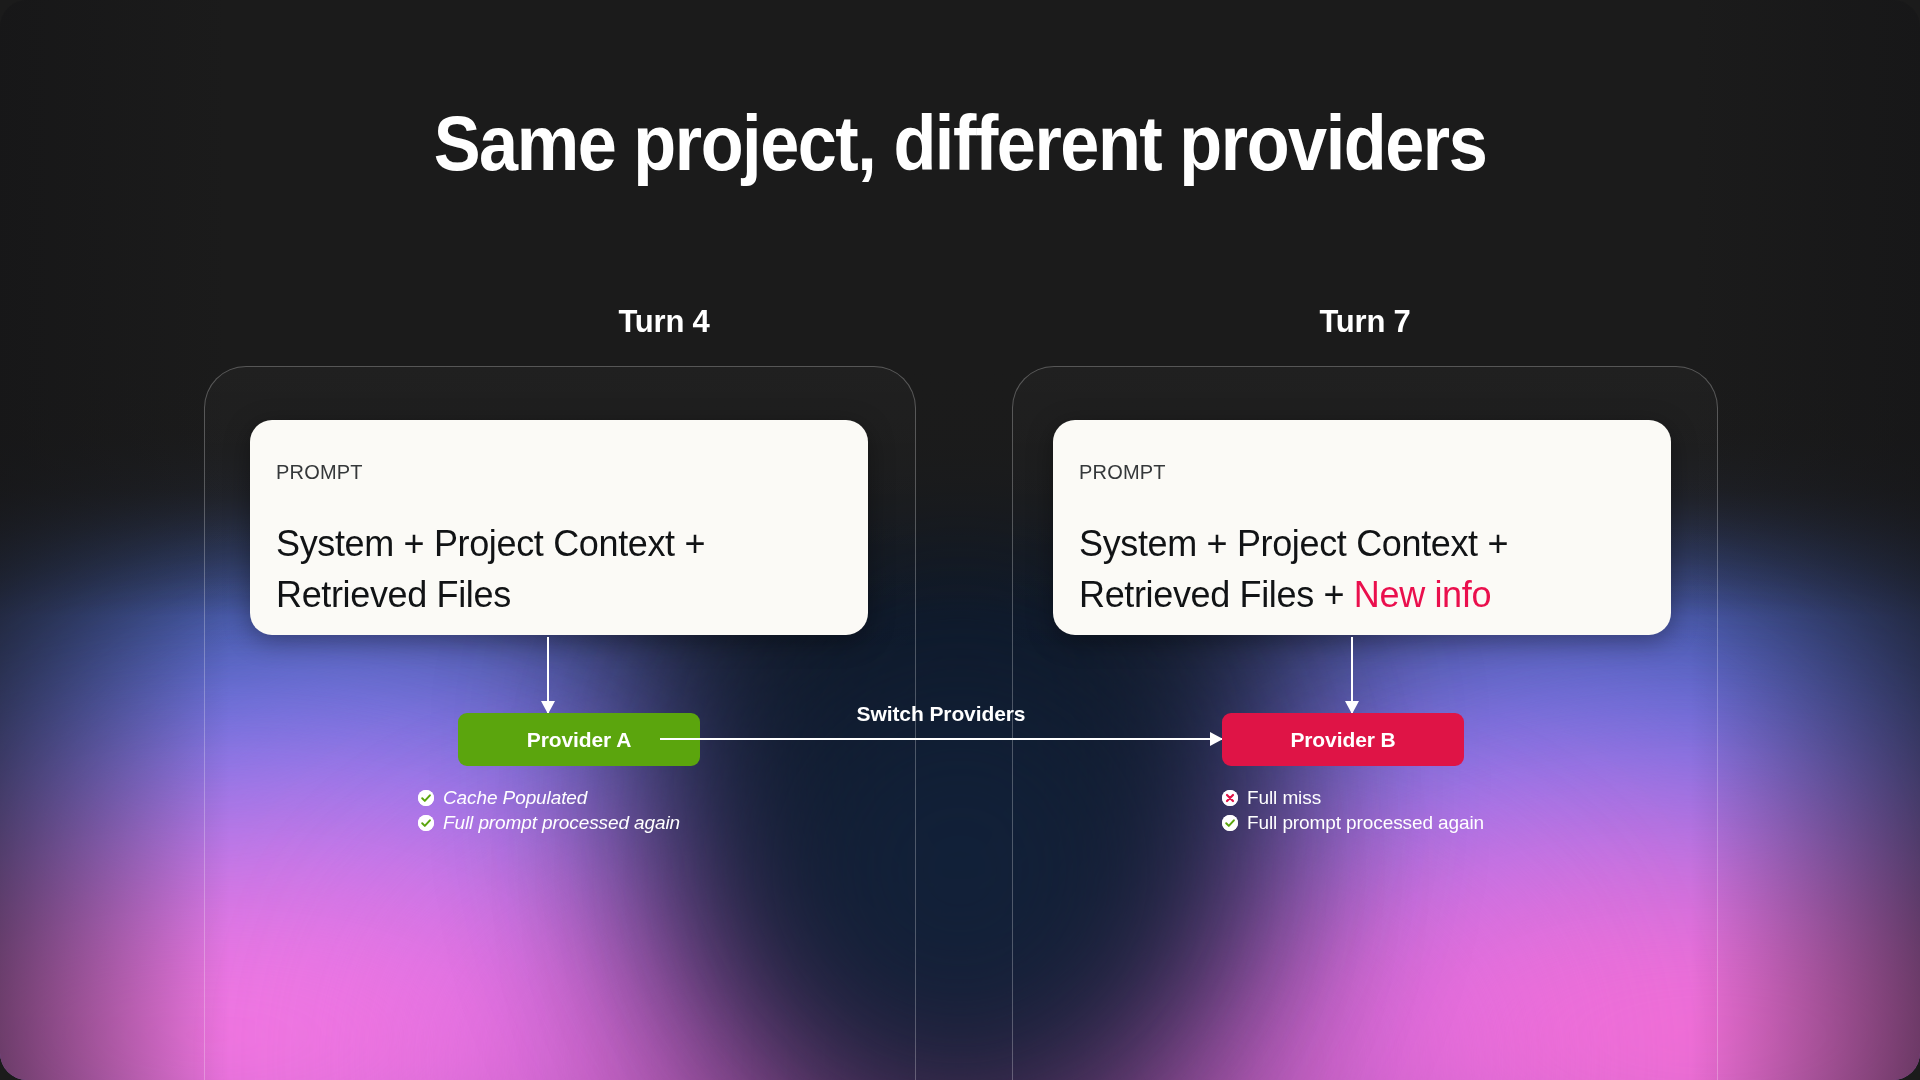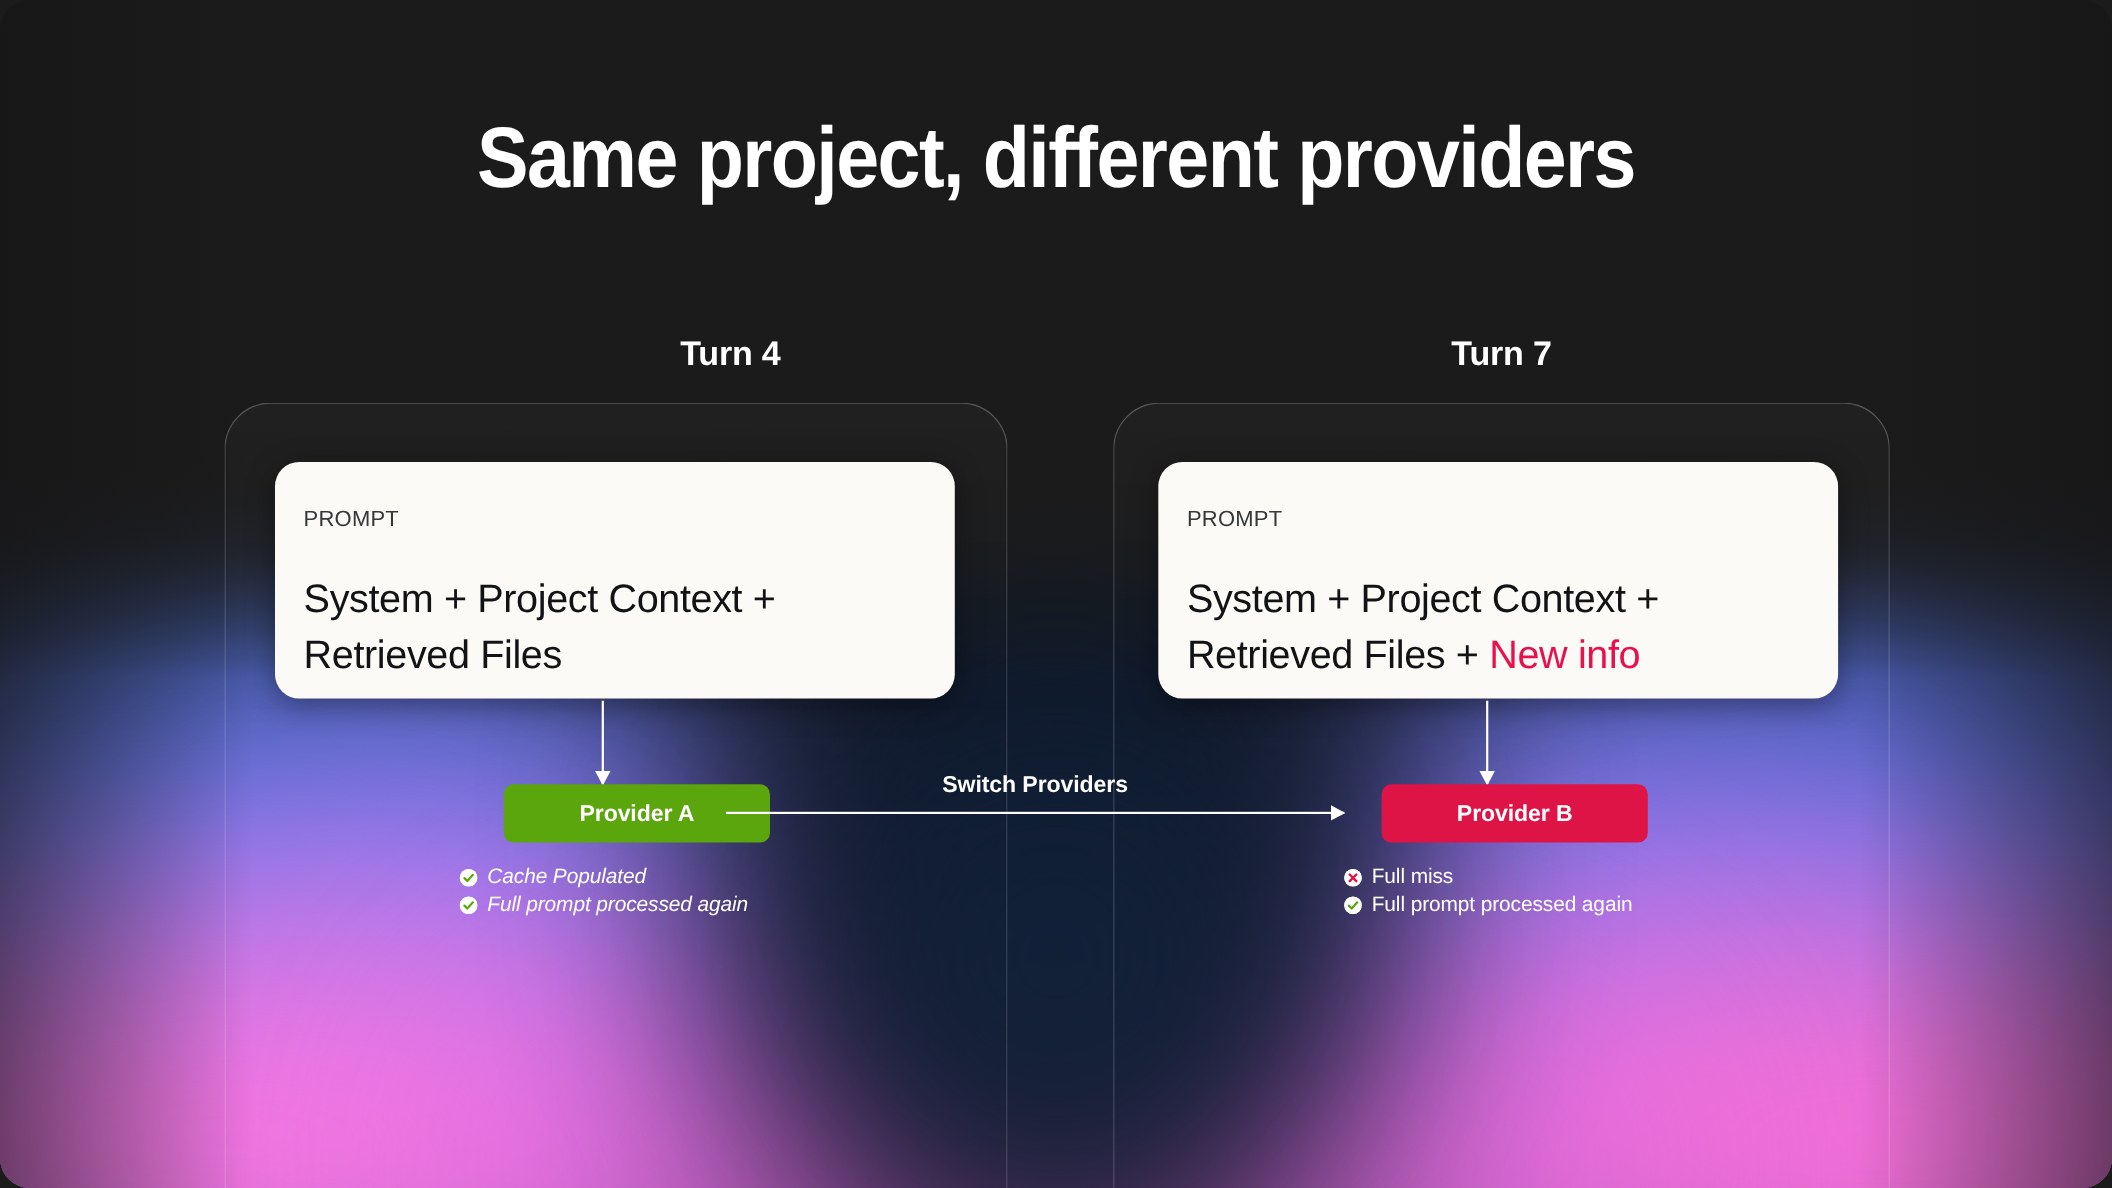--- a/index.html
+++ b/index.html
@@ -132,21 +132,21 @@
     top:713px;
     height:53px;
     border-radius:9px;
     display:flex; align-items:center; justify-content:center;
     color:#ffffff;
     font-size:21px;
     font-weight:700;
     letter-spacing:-.1px;
   }
   .provider-btn.a { left:418px; width:242px; background:#5ba50d;margin-left:40px; }
-  .provider-btn.b { left:1256px; width:242px; background:#df1446; }
+  .provider-btn.b { left:1222px; width:242px; background:#df1446; }
 
   
   .switch-label {
     position:absolute;
     left:660px; top:702px; width:562px;
     text-align:center;
     color:#ffffff;
     font-size:21px;
     font-weight:700;
     letter-spacing:-.1px;

